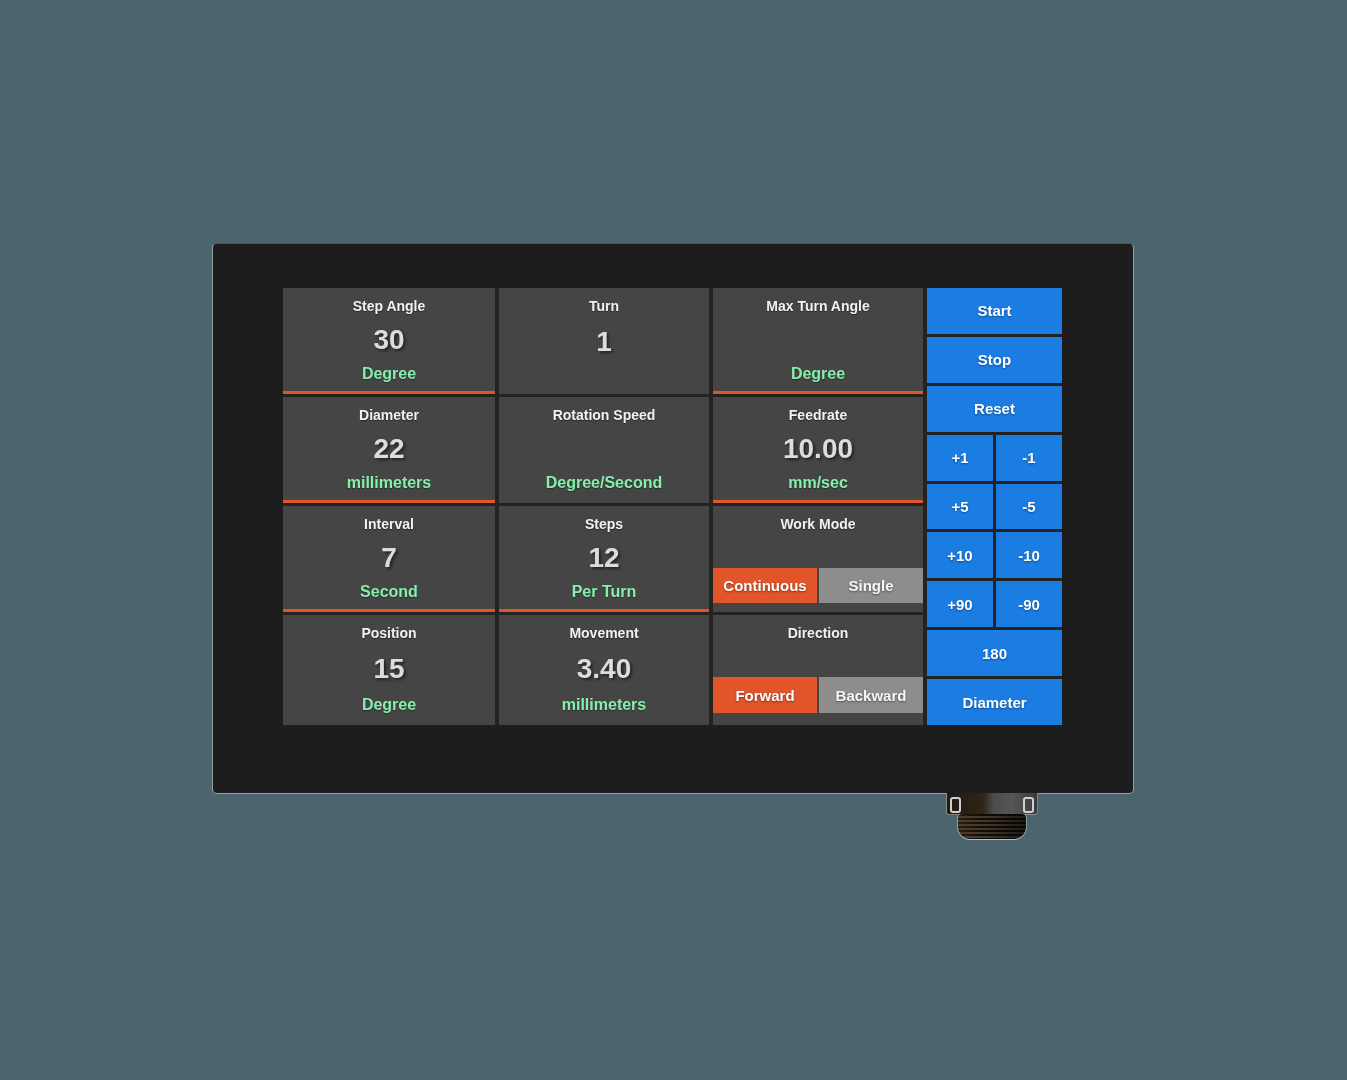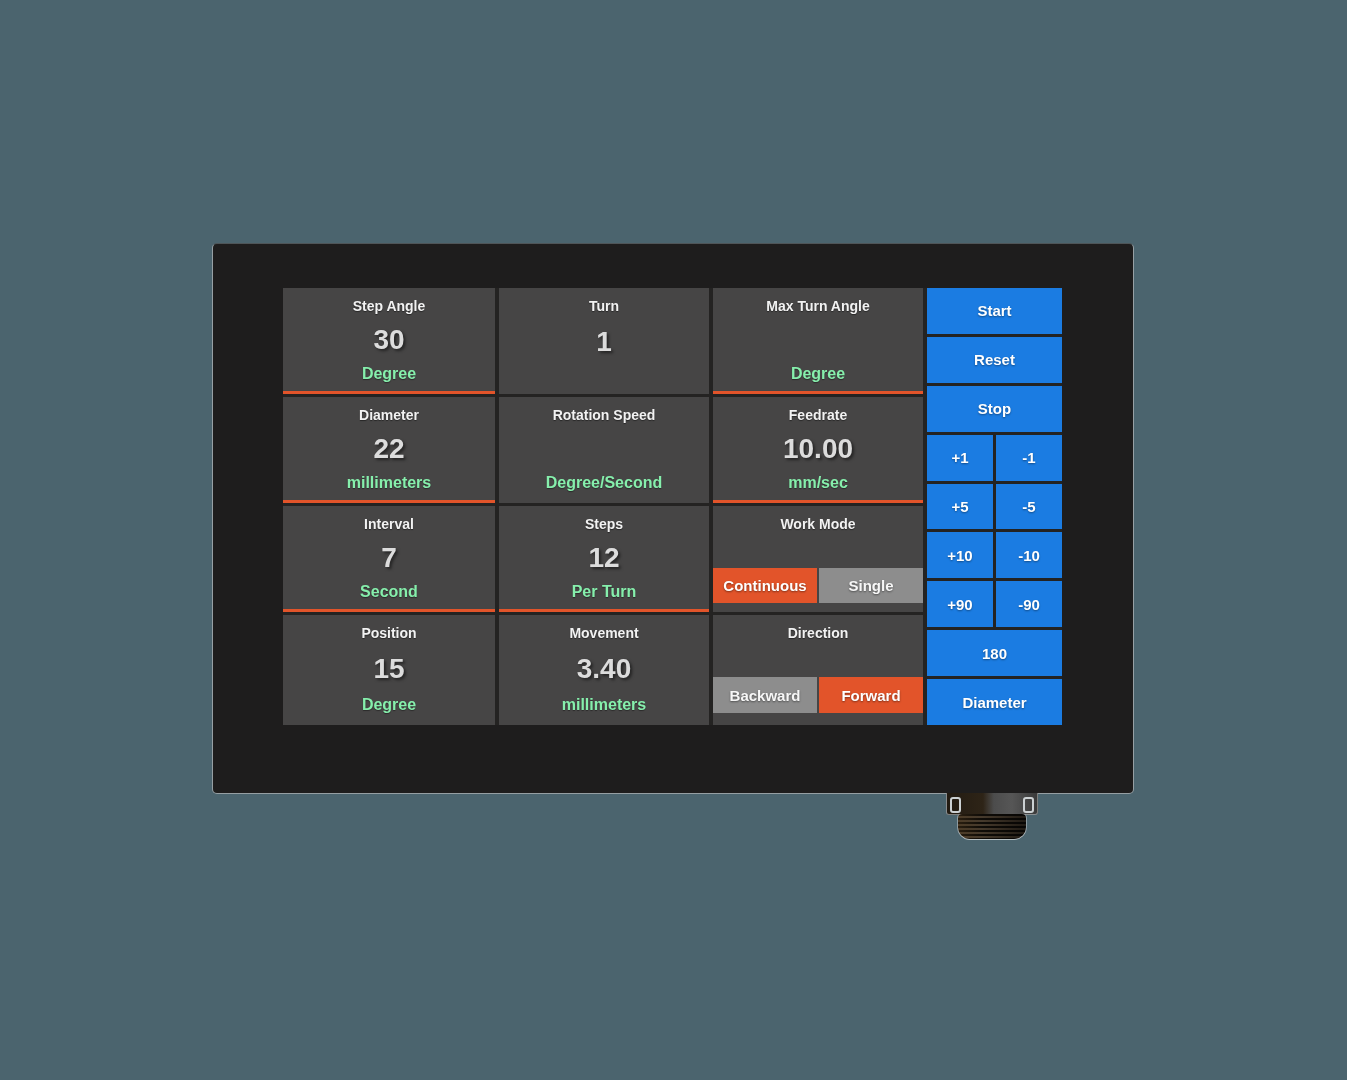--- a/index.html
+++ b/index.html
@@ -168,30 +168,30 @@
         <div class="cell-unit">Degree</div>
       </div>
       <div class="cell">
         <div class="cell-label">Movement</div>
         <div class="cell-value">3.40</div>
         <div class="cell-unit">millimeters</div>
       </div>
       <div class="cell toggle-cell-tall">
         <div class="cell-label">Direction</div>
         <div class="toggle-row">
+          <div class="toggle-btn active">Forward</div>
           <div class="toggle-btn inactive">Backward</div>
-          <div class="toggle-btn active">Forward</div>
         </div>
       </div>
     </div>
 
     <div class="button-col">
       <div class="btn">Start</div>
+      <div class="btn">Stop</div>
       <div class="btn">Reset</div>
-      <div class="btn">Stop</div>
       <div class="btn-pair">
         <div class="btn">+1</div>
         <div class="btn">-1</div>
       </div>
       <div class="btn-pair">
         <div class="btn">+5</div>
         <div class="btn">-5</div>
       </div>
       <div class="btn-pair">
         <div class="btn">+10</div>

